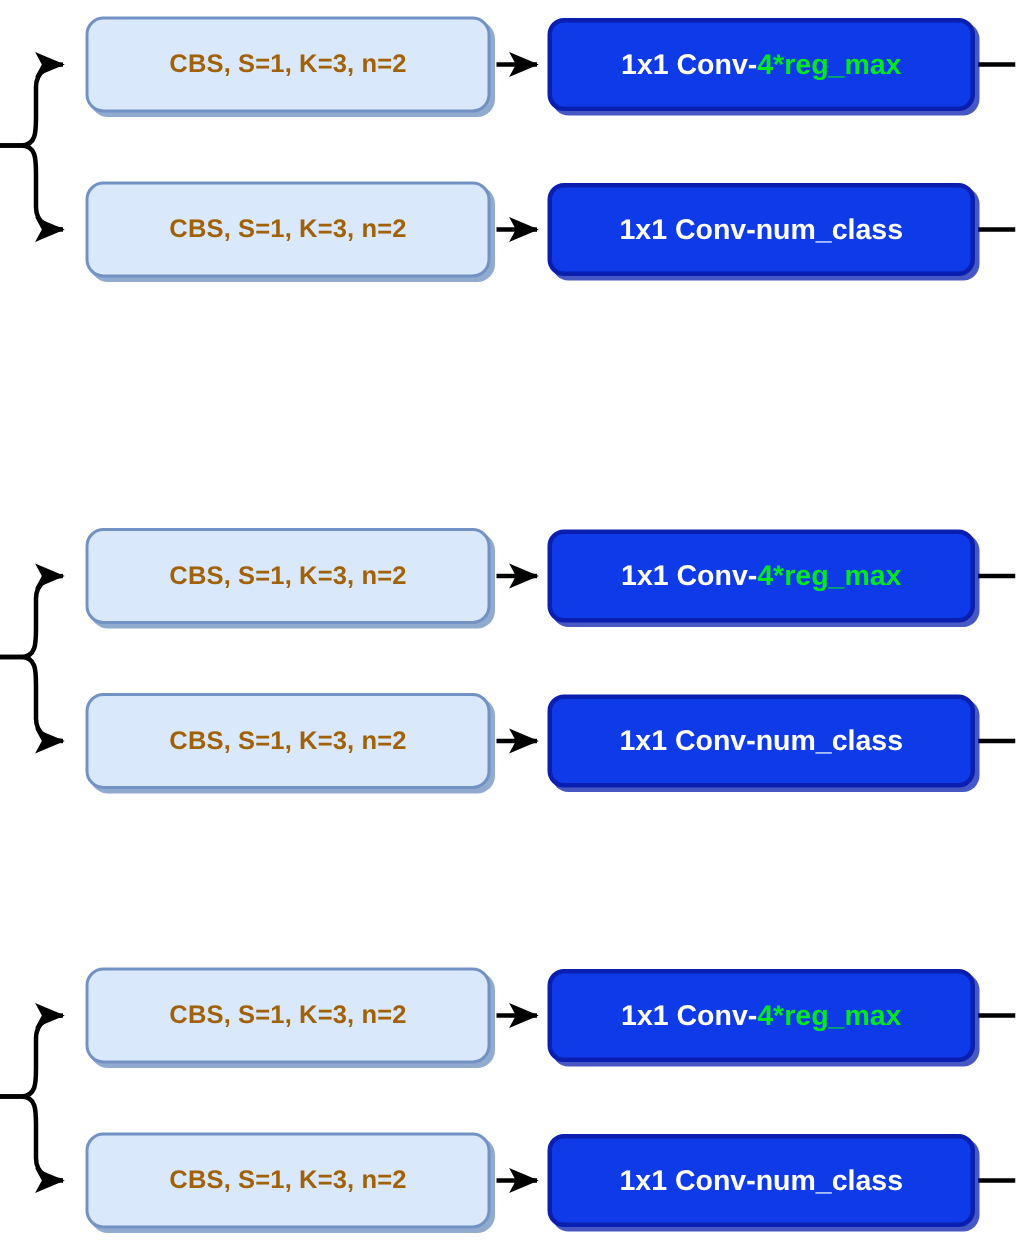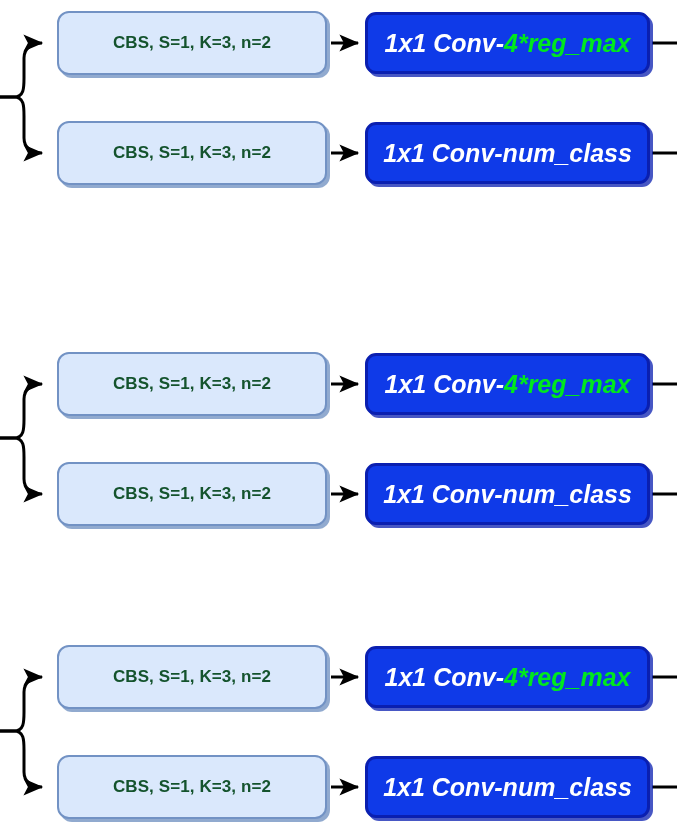--- a/index.html
+++ b/index.html
@@ -59,21 +59,21 @@
     border: 2px solid #7292c4;
     border-radius: 12px;
     box-shadow: 3px 3px 0 rgba(108, 142, 191, 0.75);
     display: flex;
     align-items: center;
     justify-content: center;
   }
   .cbs-label {
     font-size: 17px;
     font-weight: bold;
-    color: #14532d;
+    color: #a16207;
     letter-spacing: 0.1px;
     white-space: nowrap;
   }
 
   
   .conv-box {
     position: absolute;
     left: 365px;
     top: 1px;
     width: 285px;
@@ -81,25 +81,24 @@
     box-sizing: border-box;
     background: #0f3ae8;
     border: 3px solid #0a1fb0;
     border-radius: 11px;
     box-shadow: 3px 3px 0 rgba(10, 31, 176, 0.75);
     display: flex;
     align-items: center;
     justify-content: center;
   }
   .conv-label {
-    font-size: 25px;
+    font-size: 19px;
     font-weight: bold;
     white-space: nowrap;
     line-height: 1;
-    font-style: italic;
   }
   .conv-label .base { color: #ffffff; }
   .conv-label .accent-green { color: #00e81e; }
   .conv-label .accent-yellow { color: #ffffff; }
 </style>
 </head>
 <body>
 
 <div id="diagram-canvas">
 

